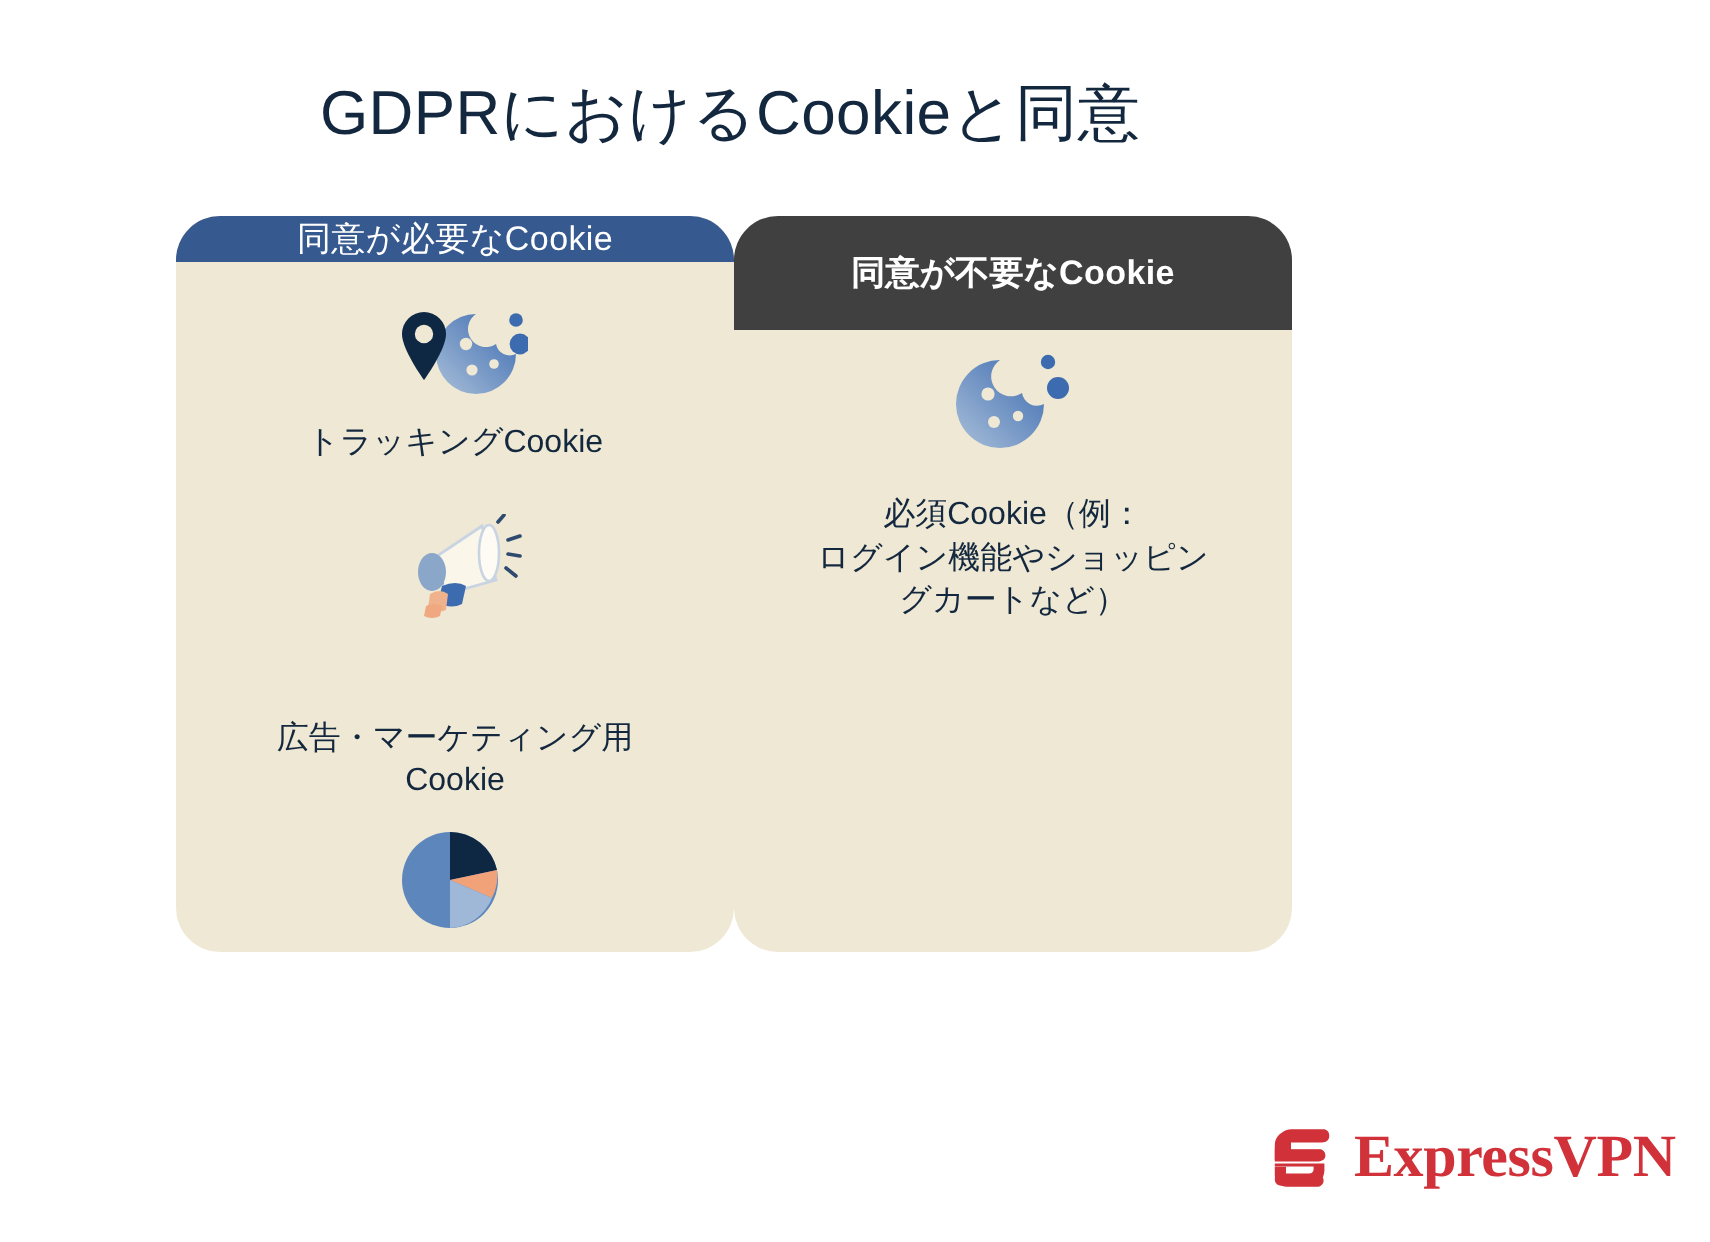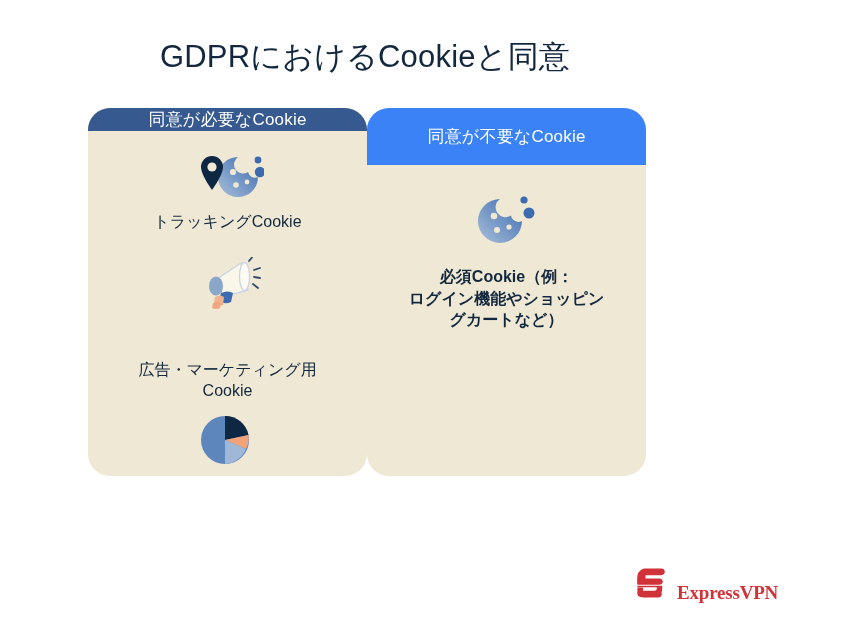--- a/index.html
+++ b/index.html
@@ -57,31 +57,31 @@
     display: flex;
     align-items: center;
     justify-content: center;
     color: #ffffff;
     font-size: 17px;
     font-weight: 400;
     letter-spacing: 0.2px;
   }
 
   .card-header.blue   { background: #36598F; }
-  .card-header.salmon { background: #3b82f6; }
+  .card-header.salmon { background: #404040; font-weight: bold; }
 
   .card-body {
     flex: 1;
     padding: 18px 14px 14px;
     display: flex;
     flex-direction: column;
     align-items: center;
   }
 
-  .card-body.right { padding-top: 27px; font-weight: bold; }
+  .card-body.right { padding-top: 8px; }
 
   .item {
     width: 100%;
     display: flex;
     flex-direction: column;
     align-items: center;
   }
 
   .item-icon {
     height: 56px;
@@ -126,25 +126,24 @@
     top: 562px;
     display: flex;
     align-items: center;
     gap: 9px;
   }
 
   .logo-mark { width: 34px; height: 34px; display: block; }
 
   .logo-text {
     font-family: "Liberation Serif", "DejaVu Serif", serif;
-    font-size: 19px;
+    font-size: 30px;
     font-weight: 700;
     color: #D13239;
     letter-spacing: -0.2px;
-    margin-top: 20px;
   }
 </style>
 </head>
 <body>
 
 <div id="infographic">
 
   <div class="title">GDPRにおけるCookieと同意</div>
 
   <div class="cards">

